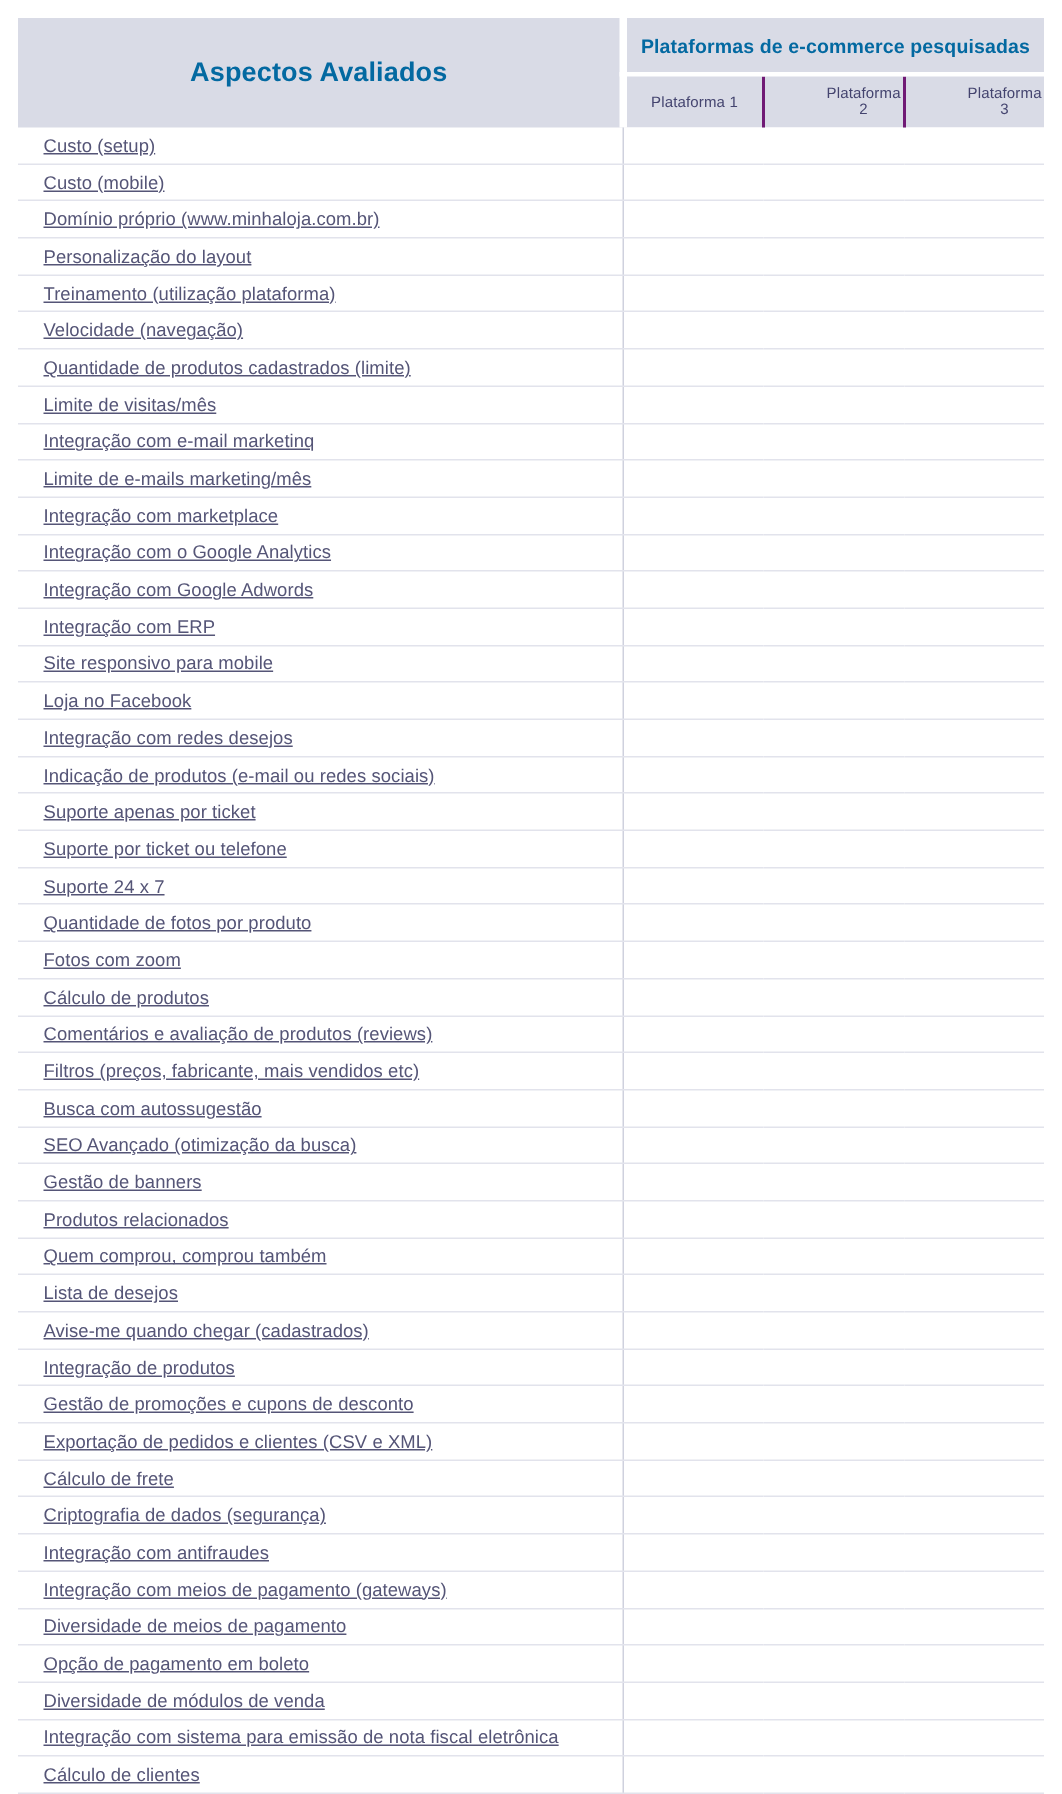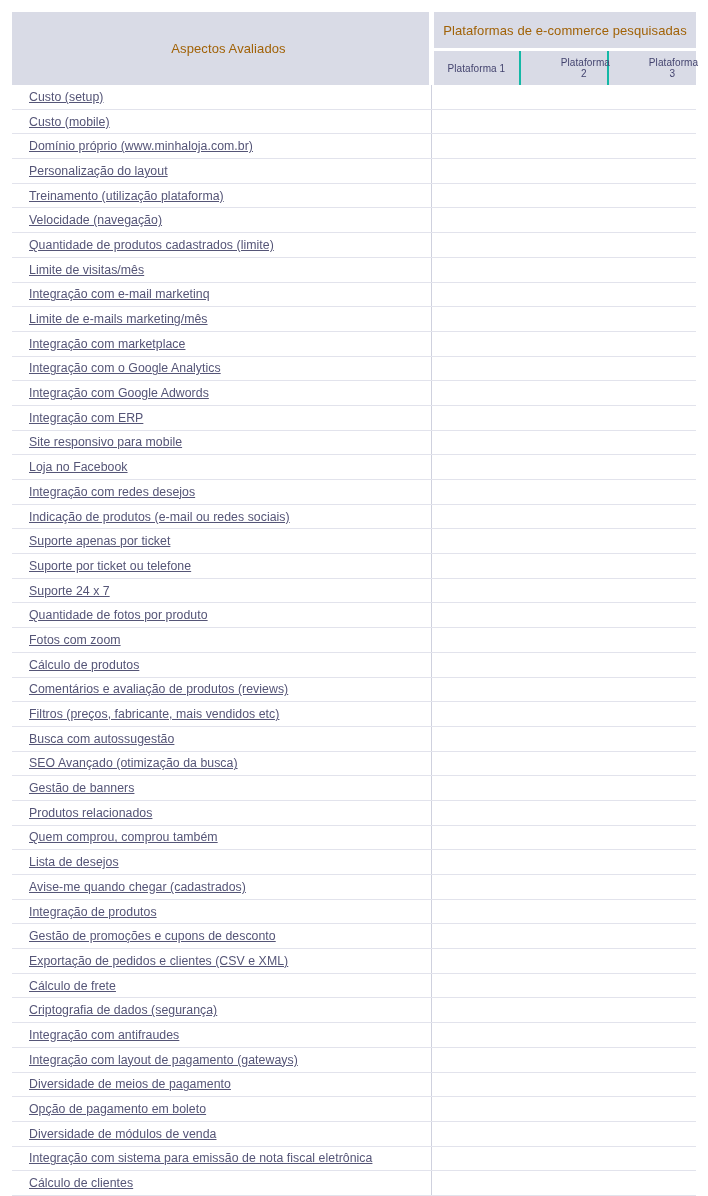--- a/index.html
+++ b/index.html
@@ -25,55 +25,54 @@
 
   table.comparison {
     width: 684px;
     border-collapse: collapse;
     table-layout: fixed;
   }
 
   
   thead th {
     background: #d9dbe6;
-    color: #a16207;
-    font-weight: normal;
+    color: #0369a1;
+    font-weight: bold;
     font-size: 12.5px;
     padding: 0;
     margin: 0;
     text-align: center;
     vertical-align: middle;
     border: none;
   }
 
   th.aspects-head {
     width: 401px;
     height: 73px;
-    font-size: 13px;
+    font-size: 18px;
     letter-spacing: 0.1px;
     border-right: 5px solid #ffffff;
-    padding-left: 16px;
   }
 
   th.platforms-head {
     height: 36px;
     font-size: 13px;
     letter-spacing: 0.1px;
     border-bottom: 3px solid #ffffff;
   }
 
   th.platform-sub {
     height: 34px;
     font-weight: normal;
     font-size: 10px;
     color: #44446f;
     letter-spacing: 0.1px;
   }
   th.platform-sub.div {
-    border-left: 2px solid #14b8a6;
+    border-left: 2px solid #701a75;
     padding-left: 40px;
   }
 
   
   tbody td {
     padding: 0;
     margin: 0;
     height: 23.7px;
     font-size: 12.3px;
     color: #555577;
@@ -266,21 +265,21 @@
         </tr>
         <tr>
           <td class="aspect-cell">Criptografia de dados (segurança)</td>
           <td class="values-cell" colspan="3"></td>
         </tr>
         <tr>
           <td class="aspect-cell">Integração com antifraudes</td>
           <td class="values-cell" colspan="3"></td>
         </tr>
         <tr>
-          <td class="aspect-cell">Integração com layout de pagamento (gateways)</td>
+          <td class="aspect-cell">Integração com meios de pagamento (gateways)</td>
           <td class="values-cell" colspan="3"></td>
         </tr>
         <tr>
           <td class="aspect-cell">Diversidade de meios de pagamento</td>
           <td class="values-cell" colspan="3"></td>
         </tr>
         <tr>
           <td class="aspect-cell">Opção de pagamento em boleto</td>
           <td class="values-cell" colspan="3"></td>
         </tr>

